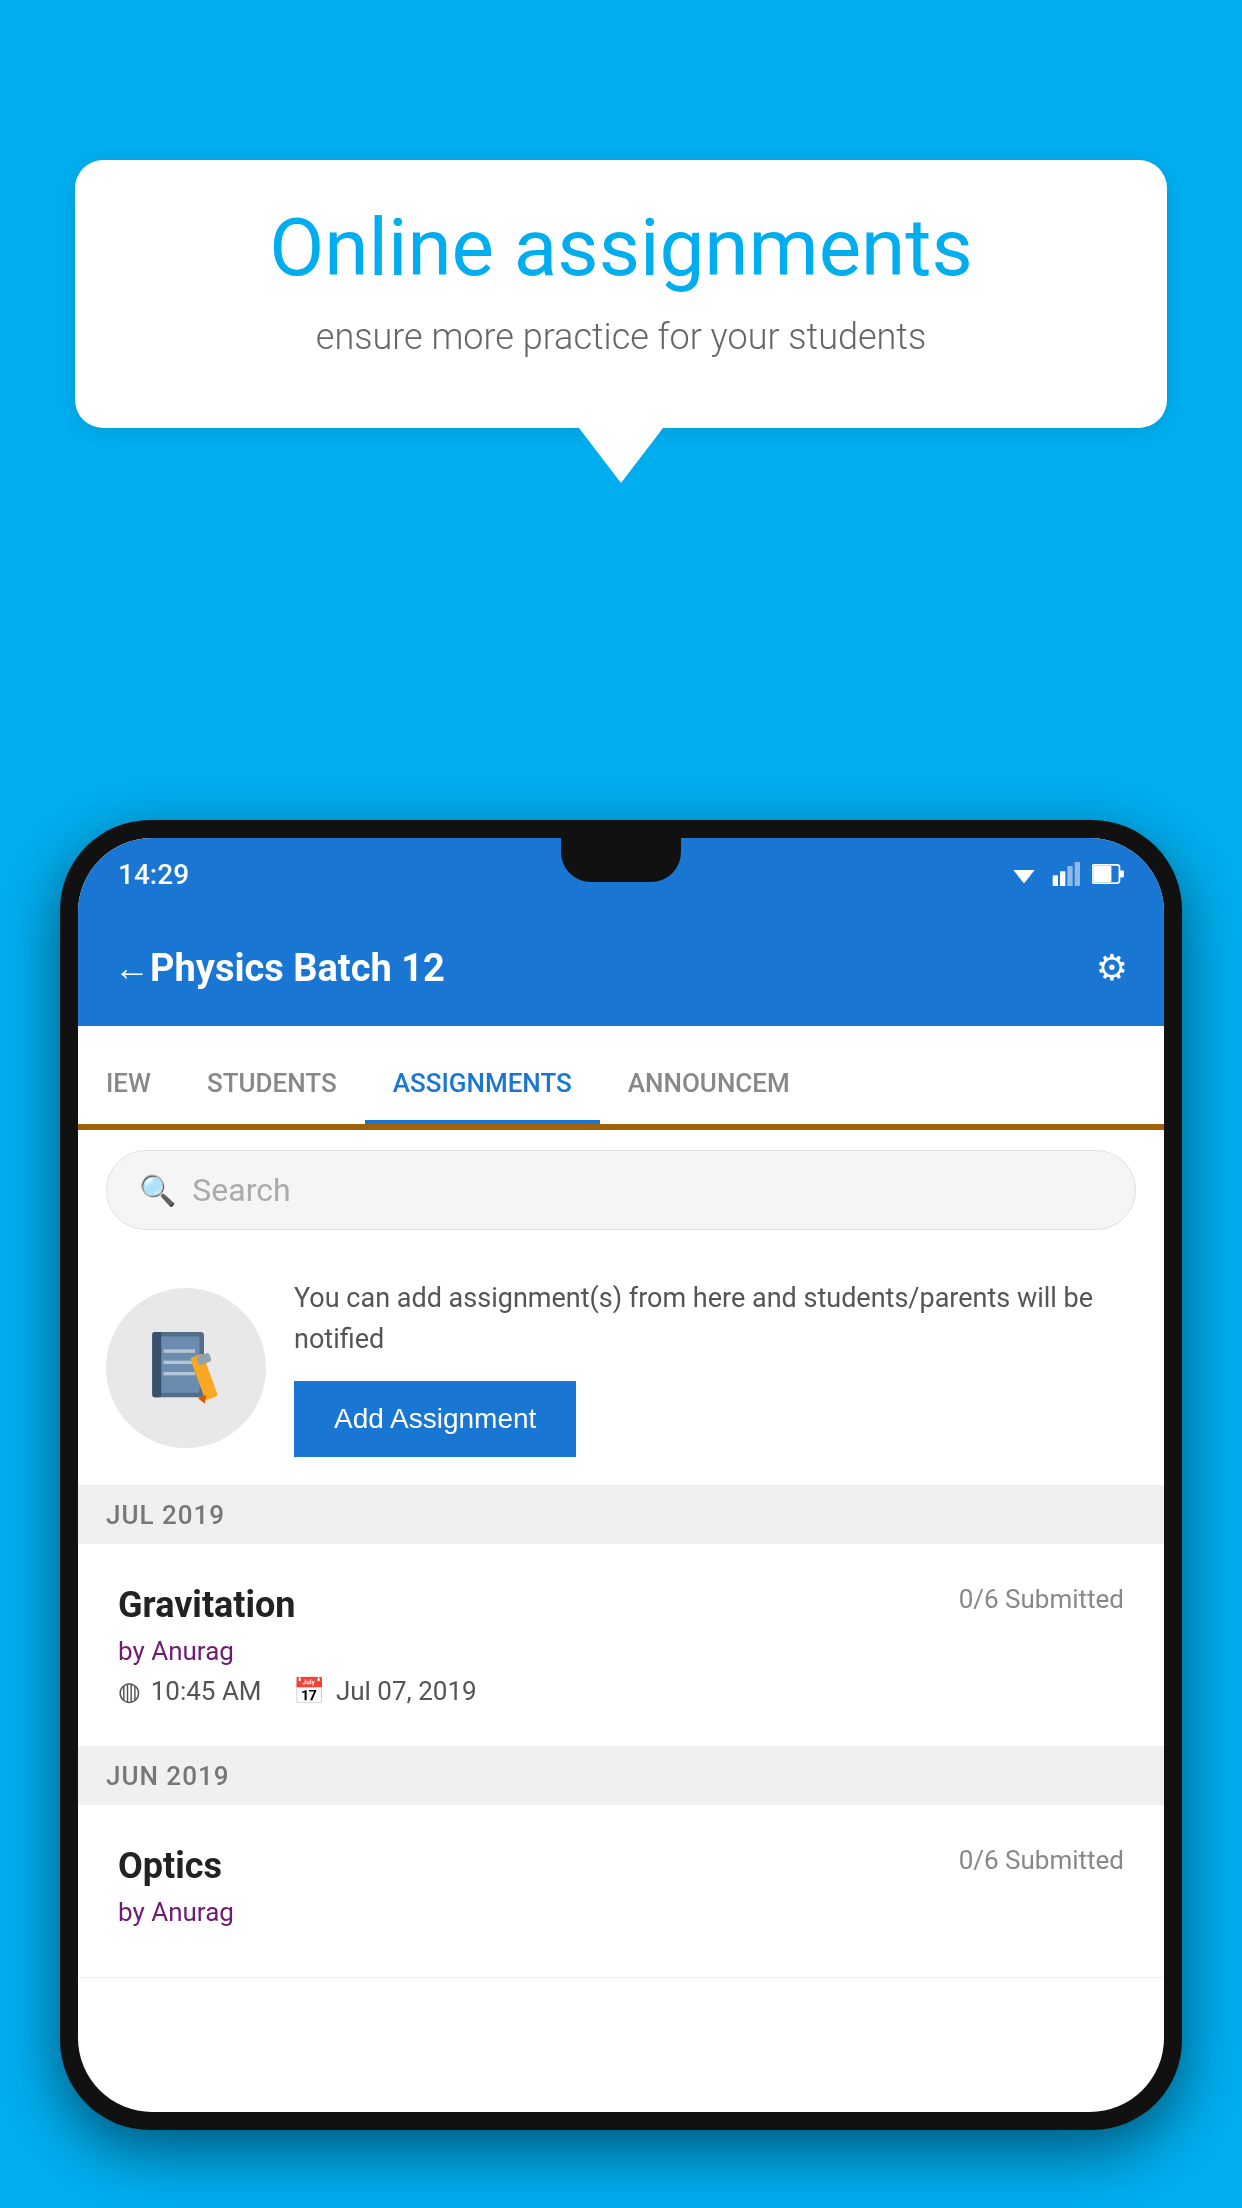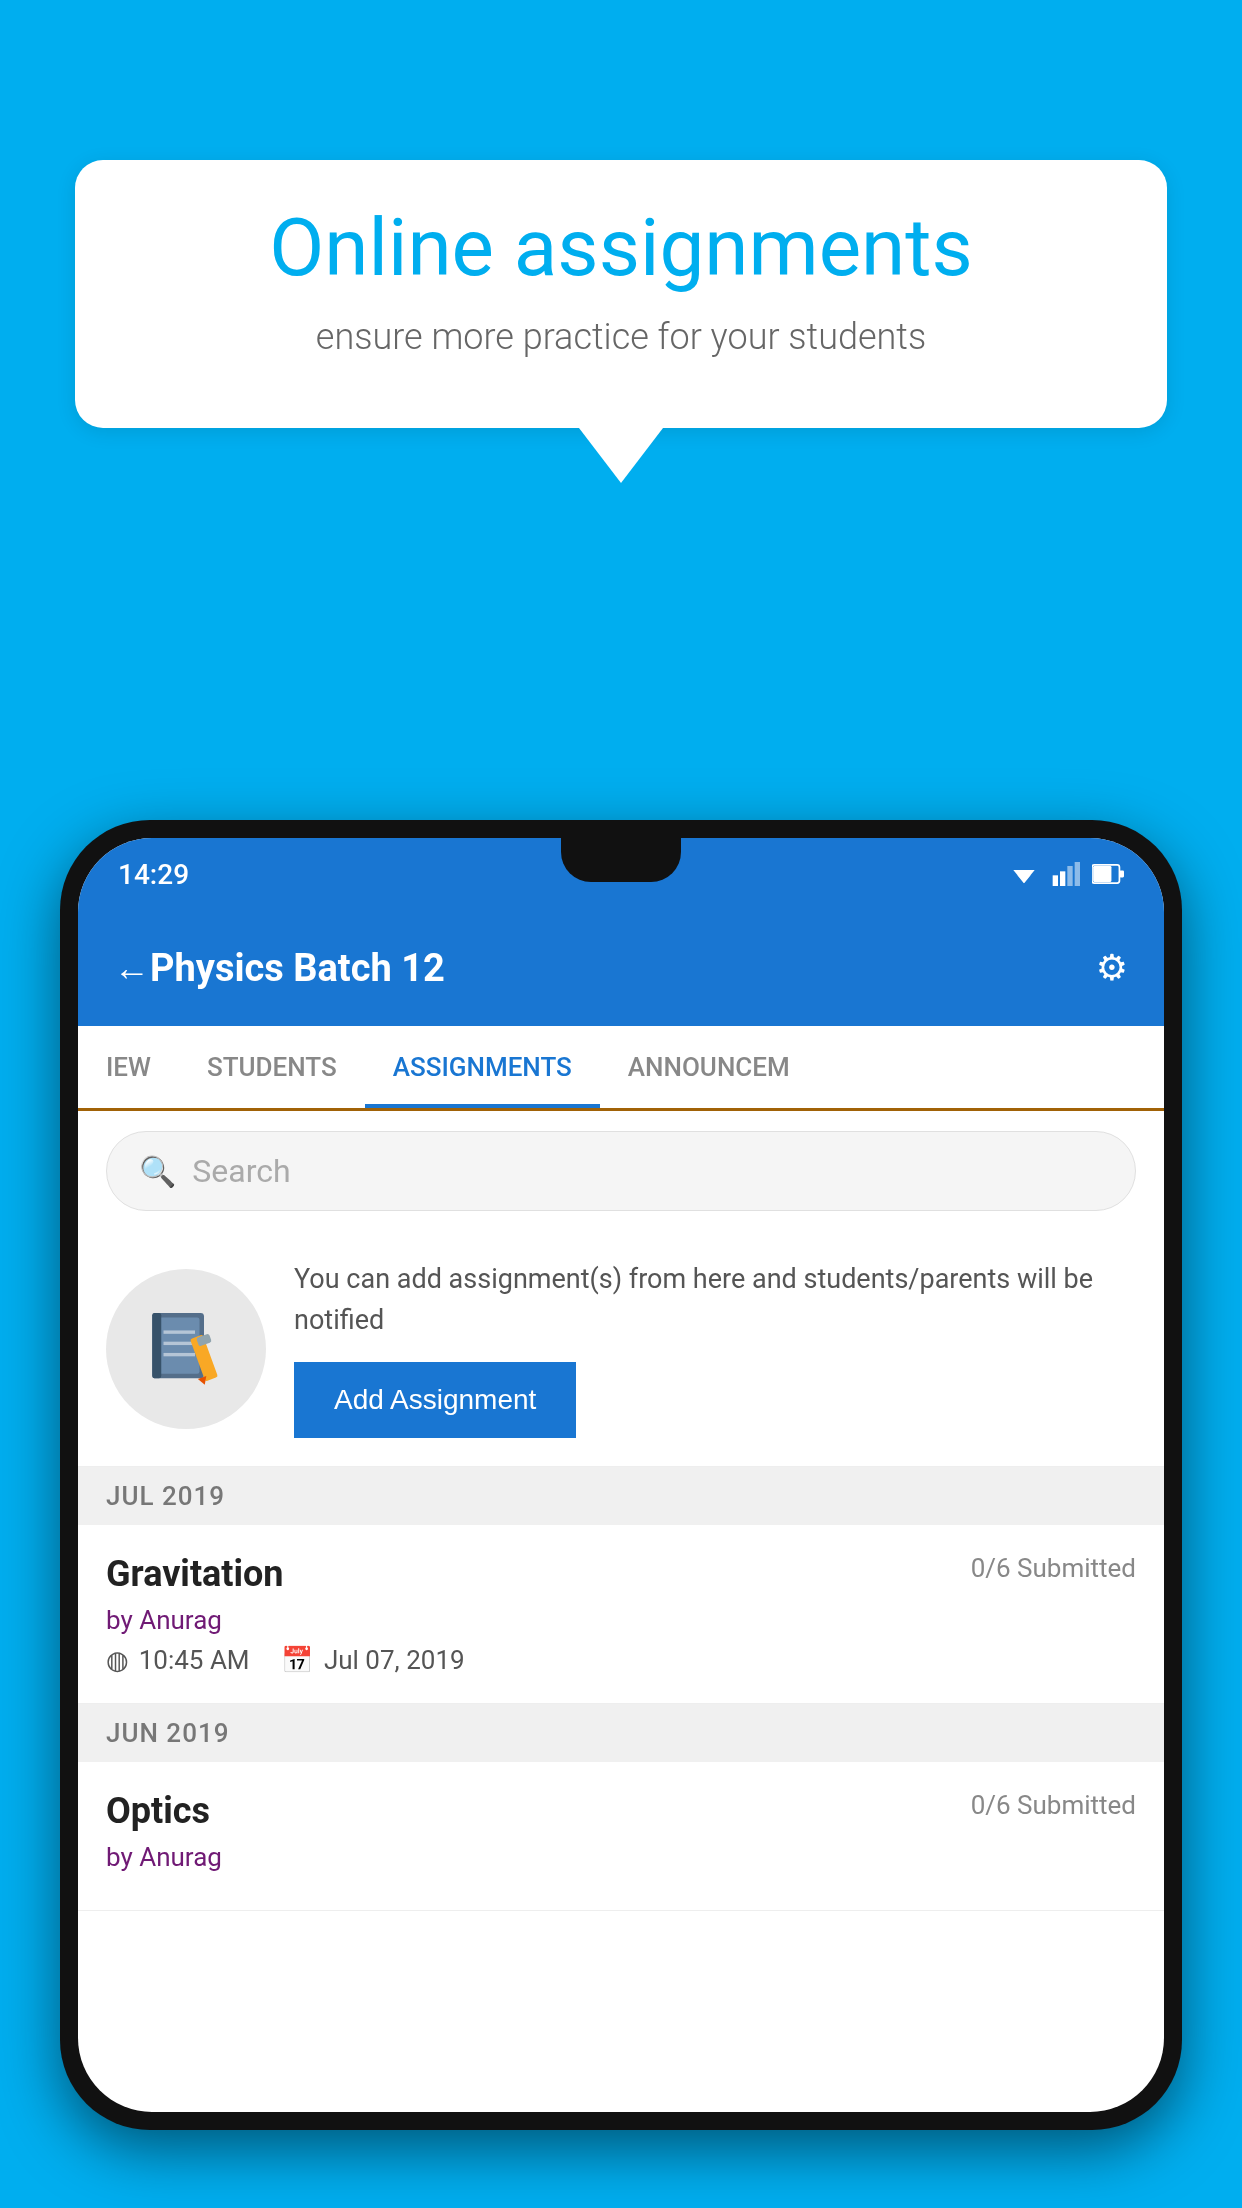--- a/index.html
+++ b/index.html
@@ -158,23 +158,24 @@
 
     .header-gear {
       color: white;
       font-size: 36px;
       cursor: pointer;
     }
 
     
     .tabs-container {
       background: white;
-      border-bottom: 3px solid #a16207;
+      border-bottom: 6px solid #a16207;
       display: flex;
       overflow-x: hidden;
+      margin-top: 16px;
     }
 
     .tab-item {
       padding: 26px 28px;
       font-size: 26px;
       font-weight: 500;
       color: #888;
       white-space: nowrap;
       position: relative;
       cursor: pointer;
@@ -276,21 +277,21 @@
       padding: 14px 28px;
       color: #777;
       font-size: 26px;
       font-weight: 500;
       letter-spacing: 1px;
     }
 
     
     .assignment-item {
       background: white;
-      padding: 28px;
+      padding: 40px;
       border-bottom: 1px solid #eee;
     }
 
     .assignment-item-header {
       display: flex;
       justify-content: space-between;
       align-items: flex-start;
       margin-bottom: 10px;
     }
 

